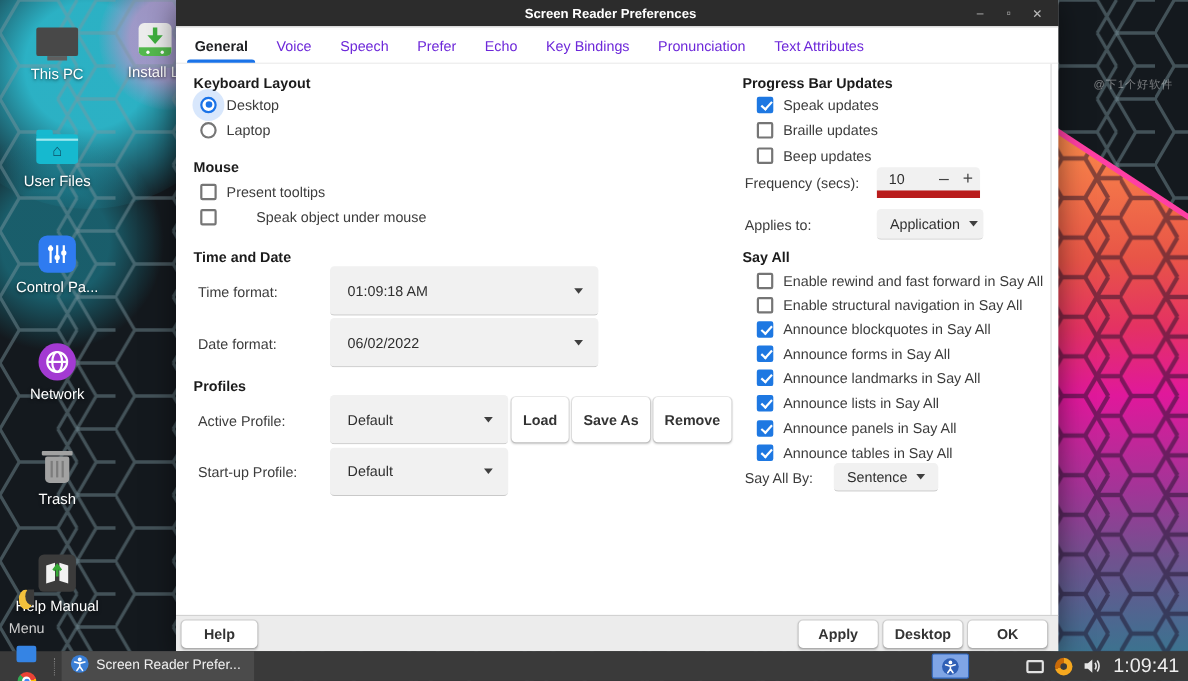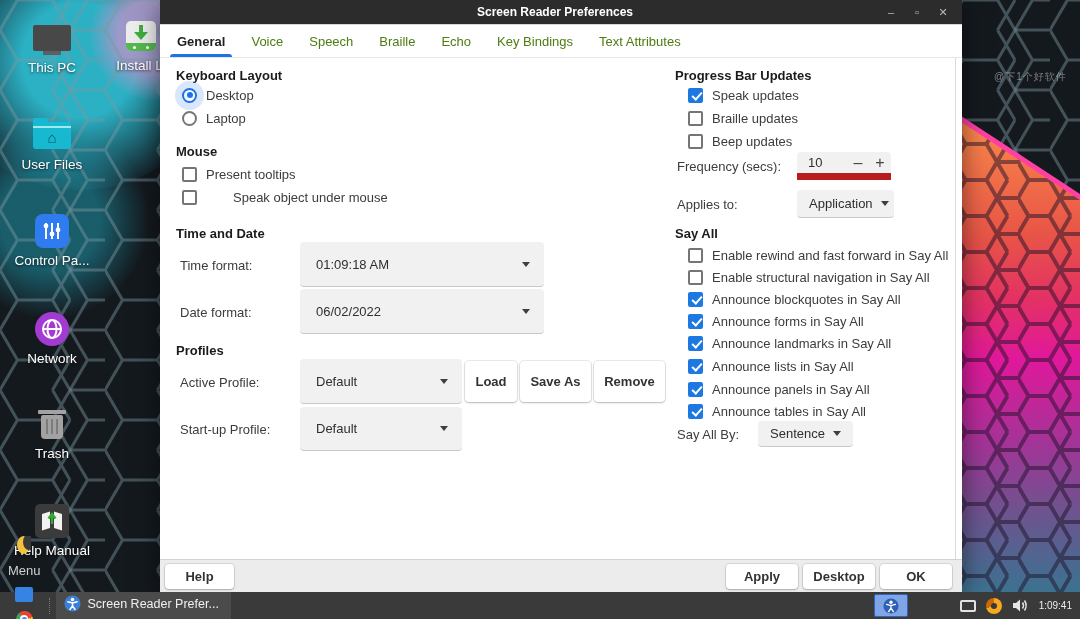--- a/index.html
+++ b/index.html
@@ -58,21 +58,21 @@
   .dialog { position:absolute; left:160px; top:0; width:802px; height:592px; background:#fff;
             box-shadow:0 6px 24px rgba(0,0,0,.5); display:flex; flex-direction:column; }
   .titlebar { height:24px; background:#2c2c2c; display:flex; align-items:center; color:#fff; flex:0 0 auto; }
   .title { flex:1; text-align:center; font-size:12px; font-weight:bold; padding-left:70px; }
   .winctl { display:flex; align-items:center; gap:4px; padding-right:8px; }
   .winbtn { width:22px; height:18px; display:flex; align-items:center; justify-content:center;
             color:#b9b9b9; font-size:11px; cursor:pointer; }
   .tabbar { height:34px; background:#fff; border-top:1px solid #d8d8d8; border-bottom:1px solid #e6e6e6;
             display:flex; align-items:stretch; padding-left:4px; flex:0 0 auto; }
   .tab { position:relative; display:flex; align-items:center; padding:0 13px; font-size:13px;
-         color:#4d7c0f; cursor:pointer; }
+         color:#6d28d9; cursor:pointer; }
   .tab.active { color:#202124; font-weight:bold; }
   .tab.active::after { content:""; position:absolute; left:6px; right:6px; bottom:0; height:3px;
          background:#1a73e8; border-radius:3px 3px 0 0; }
   .content { position:relative; flex:1; background:#fff; overflow:hidden; }
   .content-edge { position:absolute; top:0; bottom:0; right:6px; width:1px; background:#d9d9d9; }
 
   .hdr { position:absolute; font-size:13px; font-weight:bold; color:#1b1b1b; }
   .lbl { position:absolute; font-size:13px; color:#3c3c3c; }
   .row { position:absolute; display:flex; align-items:center; gap:9px; height:18px; }
   .row .txt { font-size:13px; color:#3c3c3c; white-space:nowrap; }
@@ -142,21 +142,21 @@
   .task-label { font-size:12.5px; color:#f0f0f0; white-space:nowrap; }
   .tb-spacer { flex:1; }
   .tray-acc { width:34px; height:23px; margin-right:52px; background:#7fa5e6; border:1px solid #2f66bd;
         border-radius:2px; display:flex; align-items:center; justify-content:center; cursor:pointer; }
   .tray { display:flex; align-items:center; gap:10px; padding-right:8px; }
   .ic-display { width:16px; height:12px; border:2px solid #e3e3e3; border-radius:2px; }
   .ic-orange { position:relative; width:16px; height:16px; border-radius:50%;
         background:conic-gradient(#f6a81f 0 70%, #c96a08 70% 100%); }
   .ic-orange::after { content:""; position:absolute; left:5px; top:5px; width:6px; height:6px;
         border-radius:50%; background:#3a3a3a; }
-  .clock { font-size:10px; color:#eee; white-space:nowrap; }
+  .clock { font-size:18px; color:#eee; white-space:nowrap; }
 </style>
 </head>
 <body>
 
 <div class="screen">
 
   <div class="bg">
     <div class="glow glow-teal1"></div>
     <div class="glow glow-teal2"></div>
     <div class="glow glow-purple"></div>
@@ -261,23 +261,24 @@
         <span class="winbtn">–</span>
         <span class="winbtn">▫</span>
         <span class="winbtn">✕</span>
       </span>
     </div>
 
     <div class="tabbar">
       <span class="tab active">General</span>
       <span class="tab">Voice</span>
       <span class="tab">Speech</span>
-      <span class="tab">Braille</span>
+      <span class="tab">Prefer</span>
       <span class="tab">Echo</span>
       <span class="tab">Key Bindings</span>
+      <span class="tab">Pronunciation</span>
       <span class="tab">Text Attributes</span>
     </div>
 
     <div class="content">
       <div class="content-edge"></div>
 
       <div class="hdr" style="left:16px; top:10px;">Keyboard Layout</div>
       <div class="row" style="left:22px; top:28px;">
         <span class="halo">
             <span class="radio selected"></span>

